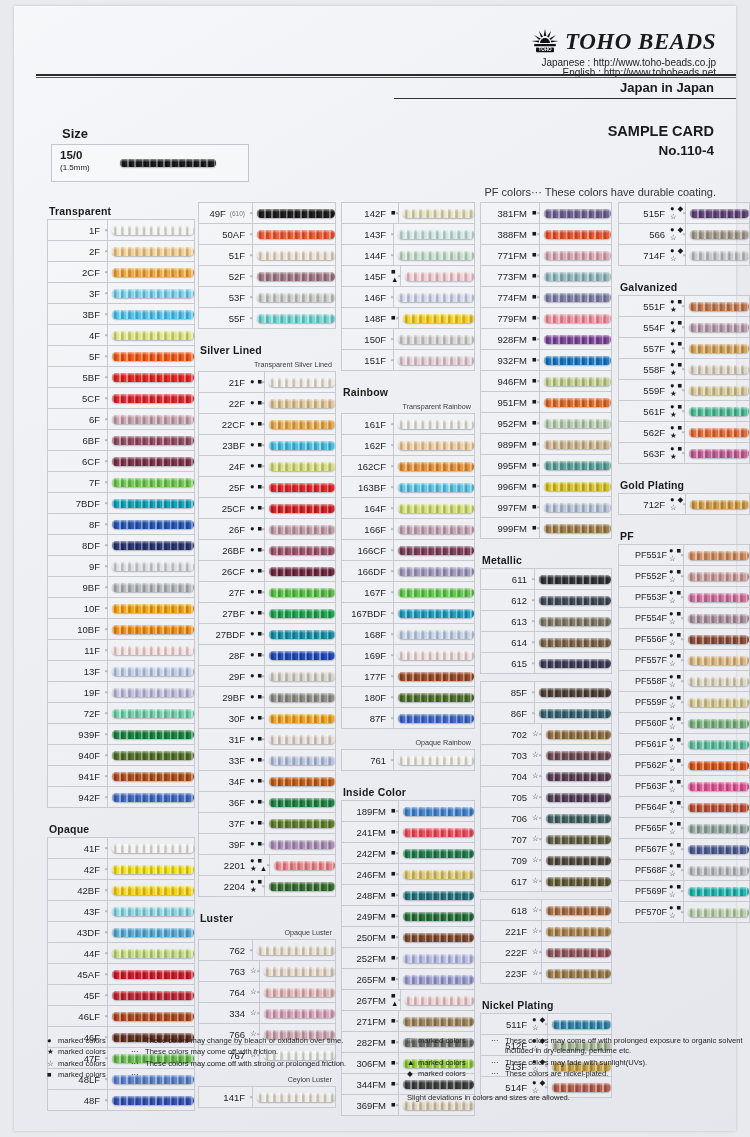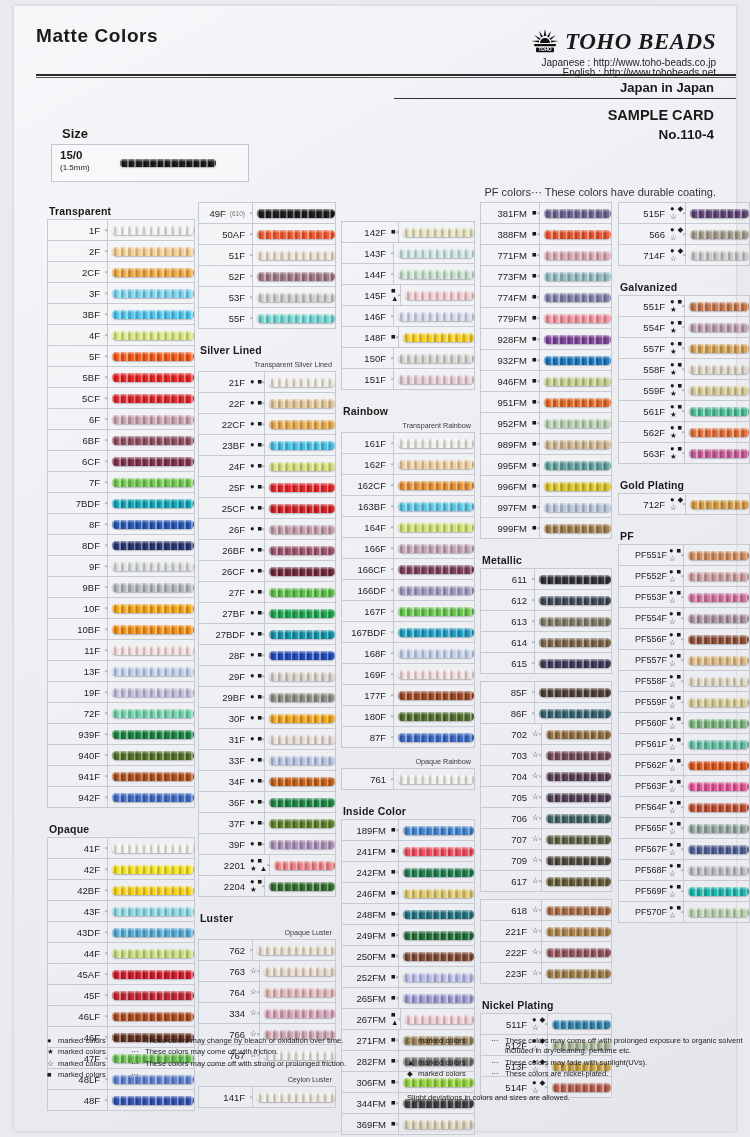--- a/index.html
+++ b/index.html
@@ -26,37 +26,37 @@
   .brandmark{width:30px;height:28px;position:relative;}
   .brandname{font-family:"Liberation Serif",serif;font-style:italic;font-weight:bold;
              font-size:23px;letter-spacing:.5px;}
   .urls{font-size:10px;line-height:9.6px;margin-top:2px;color:#222;}
   .rule{position:absolute;left:22px;top:68px;width:700px;height:0;
         border-top:2px solid #2b2b2b;}
   .rule2{position:absolute;left:22px;top:71px;width:700px;height:0;
         border-top:1px solid #555;}
   .madein{position:absolute;right:22px;top:74px;font-size:13px;font-weight:bold;}
   .rule3{position:absolute;left:380px;top:92px;width:342px;border-top:1px solid #333;}
-  .samplecard{position:absolute;right:22px;top:100px;font-size:14.5px;font-weight:bold;
+  .samplecard{position:absolute;right:22px;top:116px;font-size:14.5px;font-weight:bold;
               text-align:right;line-height:19px;}
   .cardno{font-size:13.5px;font-weight:bold;}
 
   
   .sizelbl{position:absolute;left:48px;top:120px;font-size:13px;font-weight:bold;}
   .sizebox{position:absolute;left:37px;top:138px;width:196px;height:36px;
            border:1px solid #c3c6cc;background:rgba(255,255,255,.35);}
   .sizeno{position:absolute;left:8px;top:4px;font-size:11.5px;font-weight:bold;}
   .sizemm{position:absolute;left:8px;top:18px;font-size:8px;}
   .pfnote{position:absolute;right:20px;top:180px;font-size:11px;color:#333;}
 
   
   .col{position:absolute;top:196px;}
   .c1{left:33px;width:148px;}
   .c2{left:184px;width:138px;}
-  .c3{left:327px;width:134px;margin-top:19px;}
+  .c3{left:327px;width:134px;}
   .c4{left:466px;width:132px;}
   .c5{left:604px;width:132px;}
   .ghead{font-size:10.5px;font-weight:bold;letter-spacing:.2px;
          padding:3px 0 2px 2px;}
   .sub{font-size:7.2px;color:#3a3a3a;text-align:right;padding:2px 4px 2px 0;}
 
   .tbl{border:1px solid #c7cad0;border-bottom:none;background:rgba(255,255,255,.18);}
   .row{display:flex;align-items:stretch;border-bottom:1px solid #c7cad0;height:20px;}
   .code{flex:0 0 auto;display:flex;align-items:center;justify-content:flex-end;
         font-size:9.5px;padding-right:3px;color:#1d1d1d;white-space:nowrap;}
@@ -100,21 +100,20 @@
   .fdots{width:14px;flex:0 0 14px;}
   .ftxt{flex:1 1 auto;}
   .fend{margin-top:13px;}
 </style>
 </head>
 <body>
 
 <div class="card">
 
   <div class="hdr">
-    <div class="title2">Matte Colors</div>
     <div class="brandwrap">
       <div class="brandrow">
         <span class="brandmark">
           <svg width="30" height="28" viewBox="0 0 30 28">
             <g fill="#111">
               <path d="M15 1 L16.3 8 L13.7 8 Z"></path>
               <path d="M9 3 L13 8.6 L11 9.4 Z"></path>
               <path d="M21 3 L17 8.6 L19 9.4 Z"></path>
               <path d="M4 7 L10.6 10.4 L9.3 12 Z"></path>
               <path d="M26 7 L19.4 10.4 L20.7 12 Z"></path>

